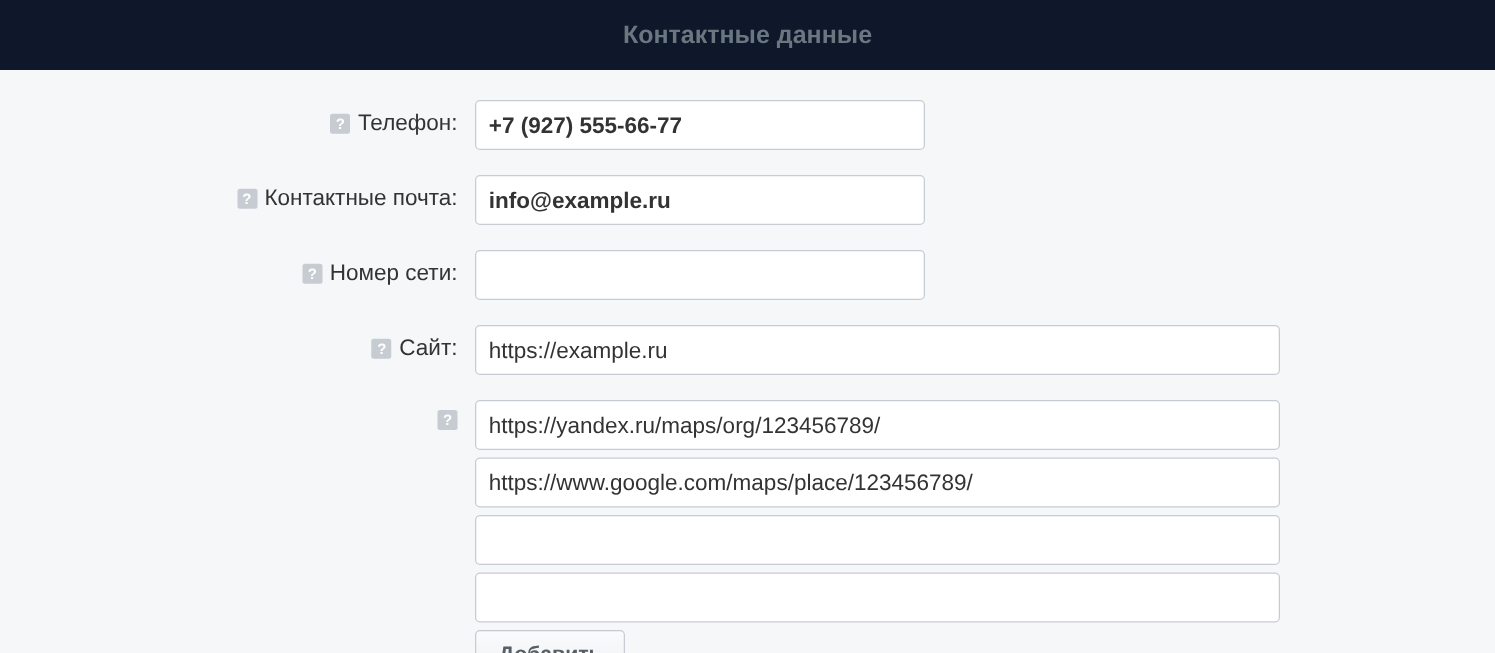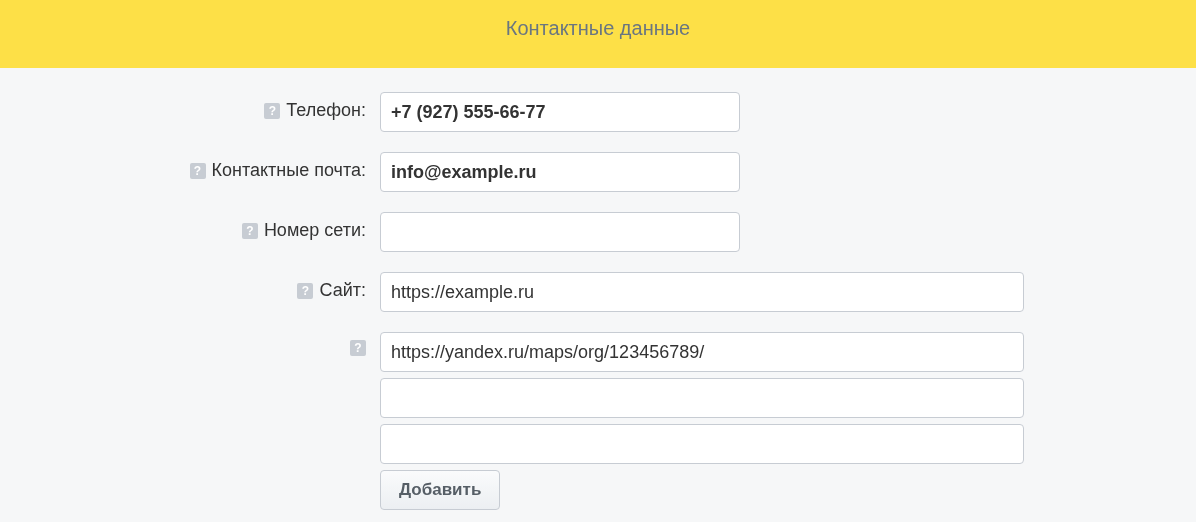--- a/index.html
+++ b/index.html
@@ -4,26 +4,26 @@
   <style>
     * { box-sizing: border-box; margin: 0; padding: 0; }
     body {
       font-family: Arial, Helvetica, sans-serif;
       font-size: 18px;
       background: #f6f7f8;
       color: #333;
       width: 1196px;
     }
     .panel-header {
-      background: #fde047;
-      height: 68px;
+      background: #0f172a;
+      height: 56px;
       line-height: 56px;
       text-align: center;
       font-size: 20px;
-      font-weight: normal;
+      font-weight: bold;
       color: #6a7680;
     }
     .form-area {
       padding: 24px 60px 24px 60px;
     }
     .form-row {
       display: flex;
       align-items: flex-start;
       margin-bottom: 20px;
     }
@@ -131,19 +131,20 @@
       <input type="text" class="w-long" value="https://example.ru" style="">
     </div>
   </div>
 
   <div class="form-row">
     <div class="label-col">
       <span class="help-icon">?</span>
     </div>
     <div class="input-col">
       <input type="text" class="w-long" value="https://yandex.ru/maps/org/123456789/" style="">
+      <input type="text" class="w-long" value="https://www.google.com/maps/place/123456789/" style="">
       <input type="text" class="w-long" value="" style="">
       <input type="text" class="w-long" value="" style="">
       <button class="btn">Добавить</button>
     </div>
   </div>
 
 </div>
 
 </body></html>

